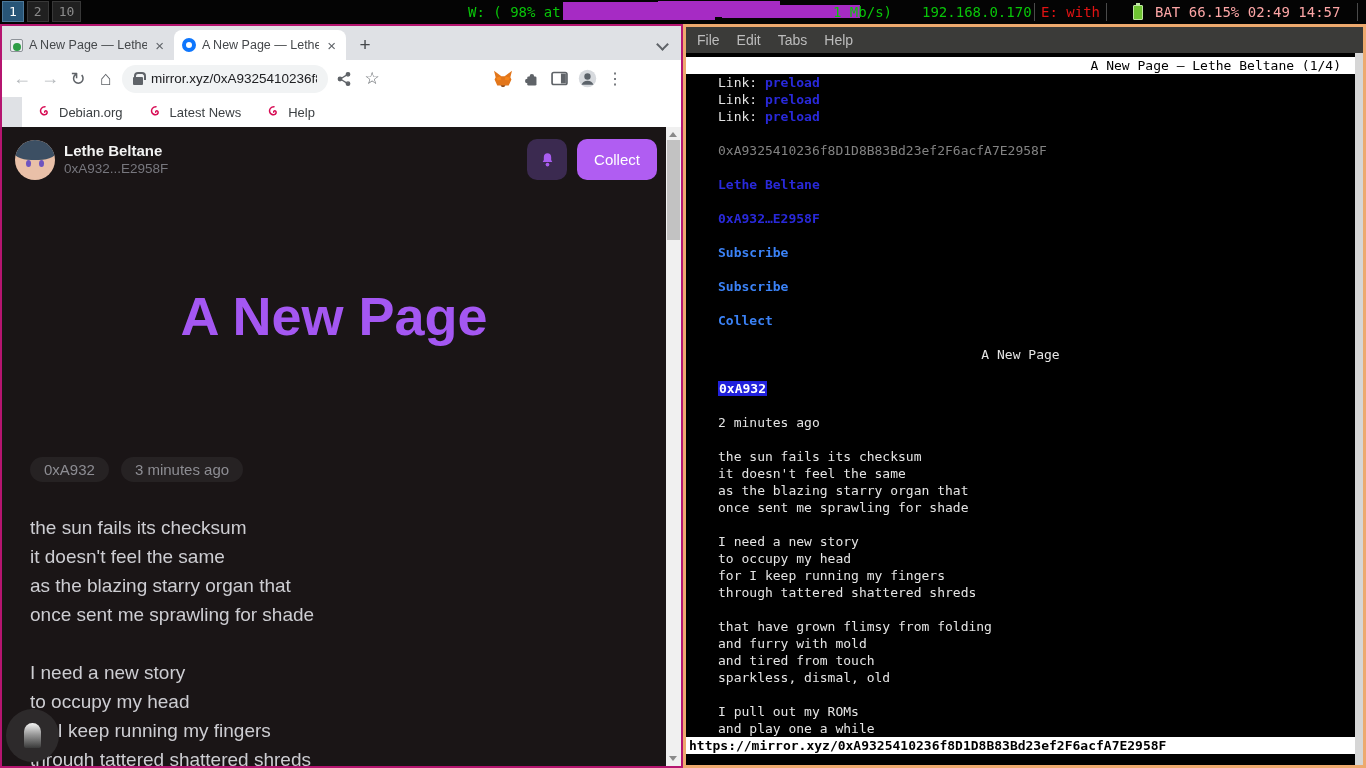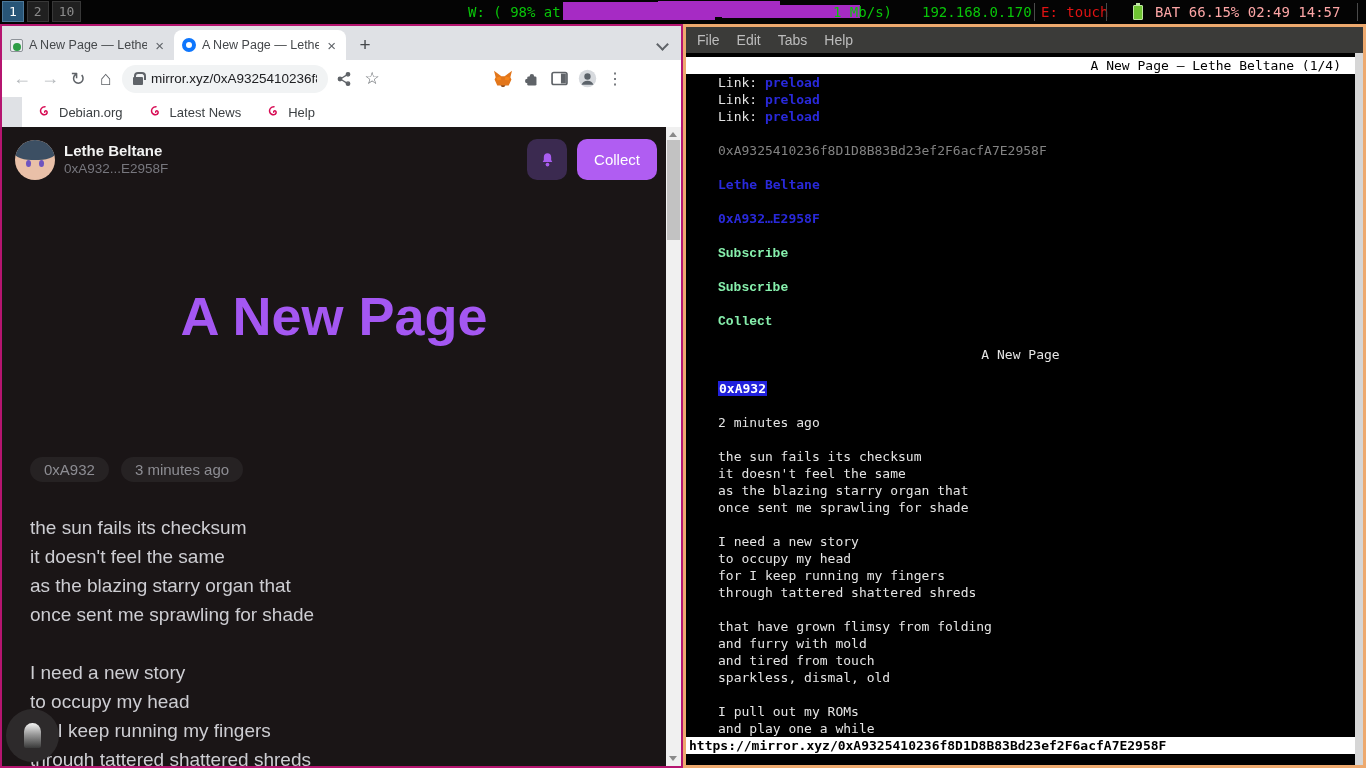--- a/index.html
+++ b/index.html
@@ -101,21 +101,21 @@
   .tmenu { height:26px; background:#3b3b39; display:flex; align-items:center; padding:0 11px;
     gap:17px; font-size:14px; color:#bcbcbc; flex:none; }
   .tbody { flex:1; position:relative; background:#000;
     font-family:"DejaVu Sans Mono", monospace; font-size:13px; color:#e4e4e4; }
   .tscroll { position:absolute; right:0; top:0; bottom:0; width:8px; background:#d6d6d6; }
   .ttitle { position:absolute; top:4px; left:0; right:0; height:17px; line-height:17px;
     background:#fff; color:#000; text-align:right; padding-right:22px; }
   .trows { position:absolute; top:21px; left:0; right:8px; }
   .trow { height:17px; line-height:17px; white-space:pre; padding-left:32px; }
   .trow.center { padding-left:0; text-align:center; }
-  .tb { font-weight:bold; color:#86efac;font-family:Liberation Mono, monospace; }
+  .tb { font-weight:bold; color:#3b82f6; }
   .tblue { color:#2929da; font-weight:bold; }
   .tgray { color:#828282; }
   .tsel { background:#2121dd; color:#fff; font-weight:bold; padding:0 1px; }
   .tstatus { position:absolute; left:0; right:8px; top:684px; height:17px; line-height:17px;
     background:#fff; color:#000; font-weight:600; padding-left:3px; white-space:pre; }
 
   svg { display:block; }
 </style>
 </head>
 <body>
@@ -126,21 +126,21 @@
     <div class="ws-box">2</div>
     <div class="ws-box">10</div>
   </div>
   <span class="sb-item green" style="left:468px">W: ( 98% at</span>
   <span class="redact" style="left:563px;top:2px;width:152px;height:18px"></span>
   <span class="redact" style="left:658px;top:1px;width:122px;height:16px"></span>
   <span class="redact" style="left:722px;top:5px;width:138px;height:13px"></span>
   <span class="sb-item green" style="left:833px">1 Mb/s)</span>
   <span class="sb-item green" style="left:922px">192.168.0.170</span>
   <span class="sb-sep" style="left:1034px"></span>
-  <span class="sb-item red" style="left:1041px">E: touch</span>
+  <span class="sb-item red" style="left:1041px">E: with</span>
   <span class="sb-sep" style="left:1106px"></span>
   <span class="bat-icon"></span>
   <span class="sb-item white" style="left:1155px">BAT 66.15% 02:49 14:57</span>
   <span class="sb-sep" style="left:1357px"></span>
 </div>
 
 <div class="browser">
   <div class="tabstrip">
     <div class="tab">
       <span class="fav-doc"></span>

